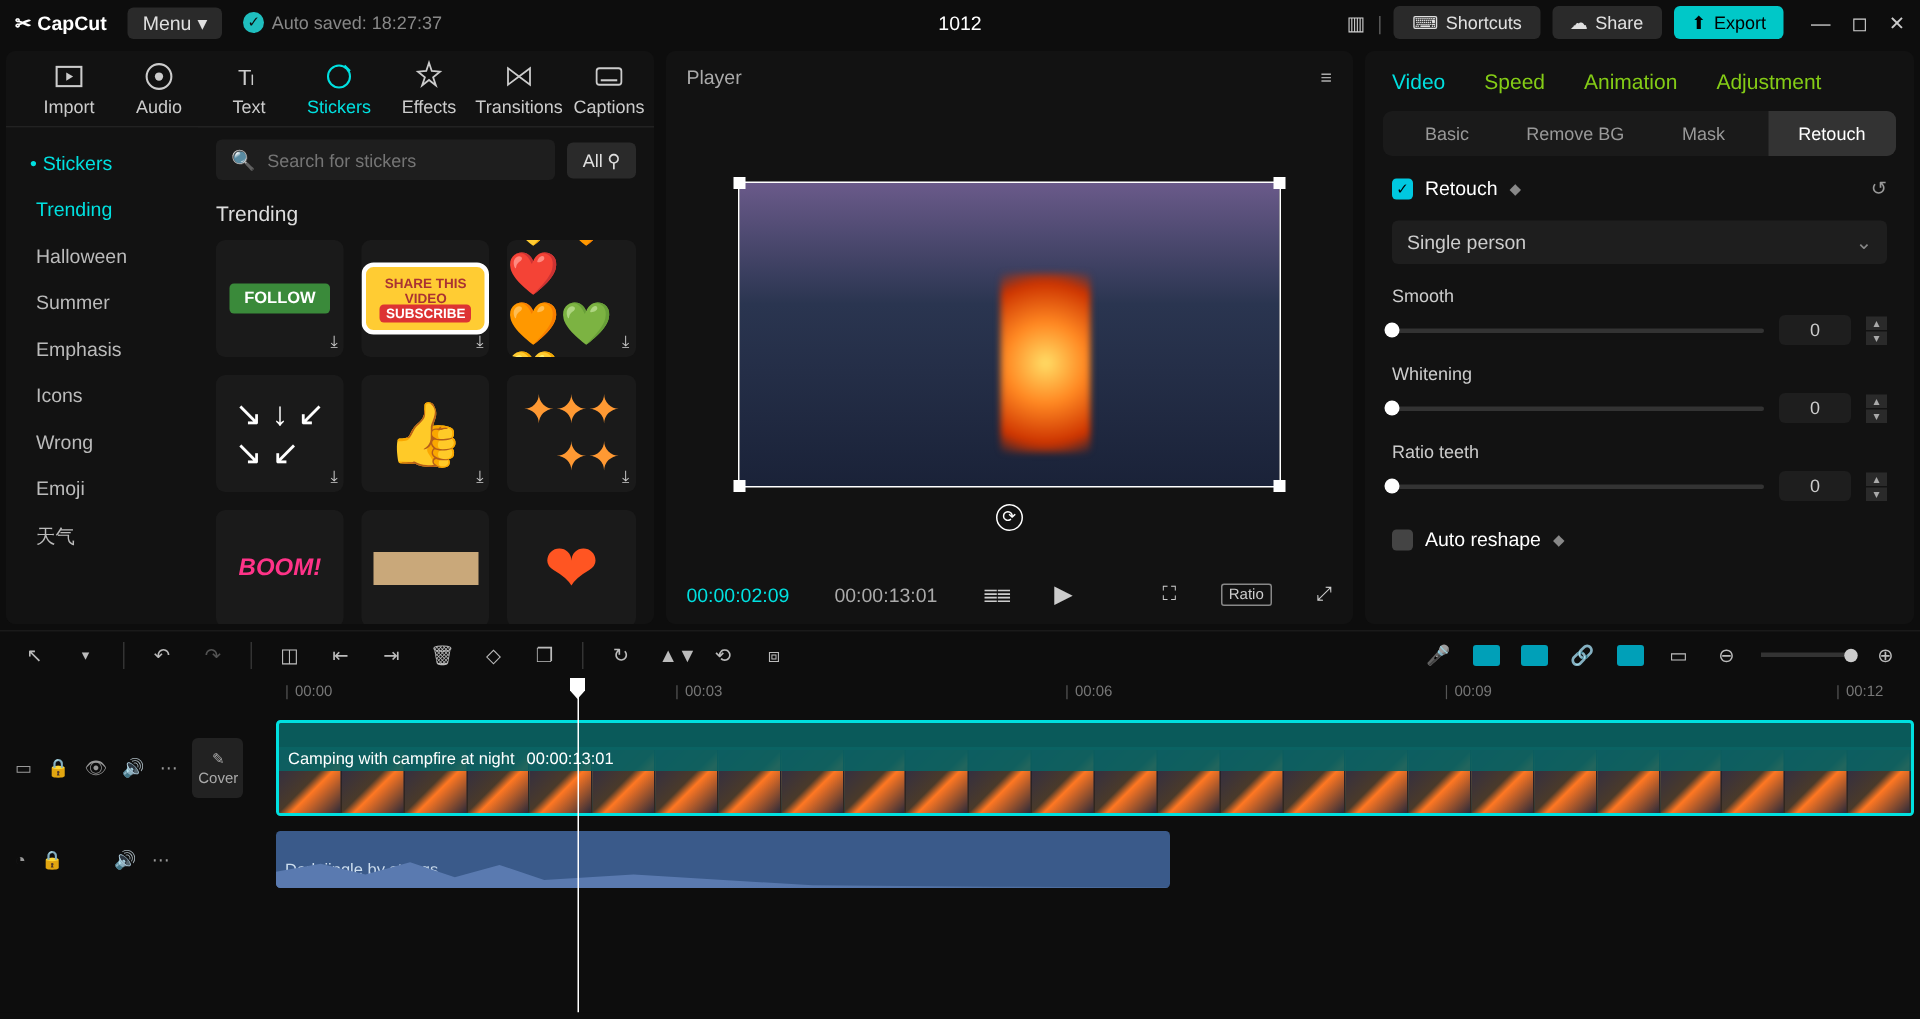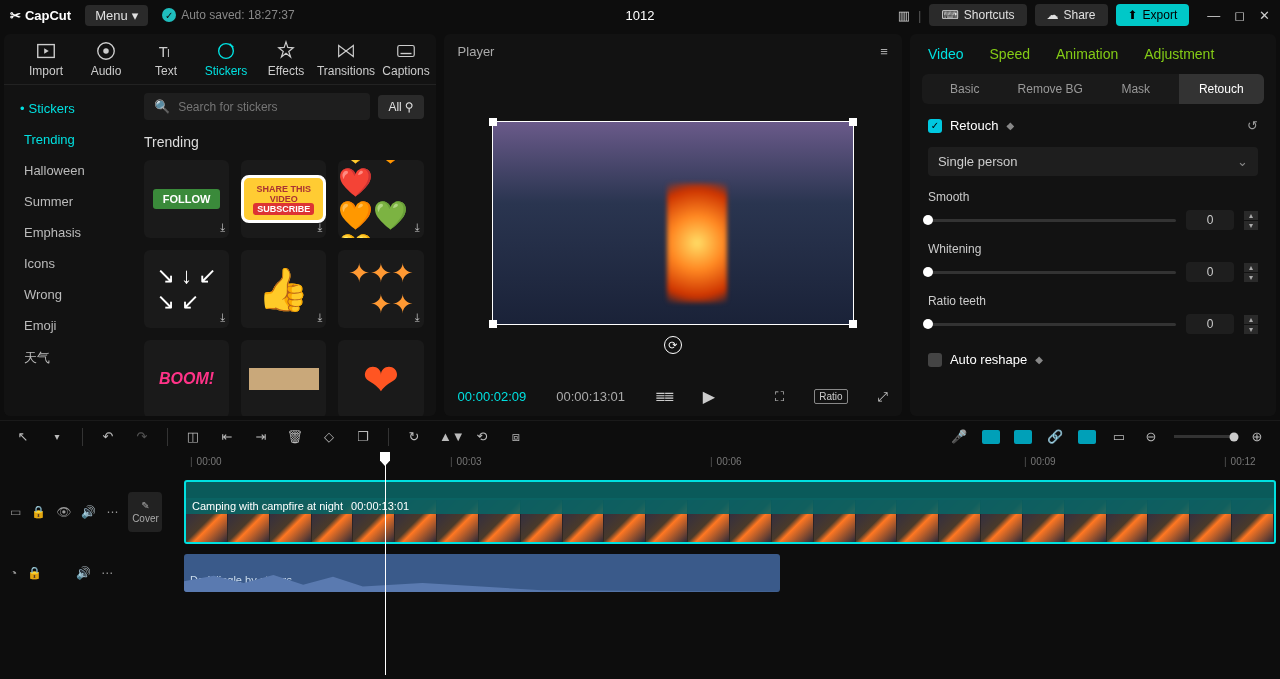--- a/index.html
+++ b/index.html
@@ -412,21 +412,21 @@
       <span style="width:14px;"></span>
       <span class="th-ic">🔊</span>
       <span class="th-ic">⋯</span>
     </div>
   </div>
   <div class="tl-right">
     <div class="ruler">
       <span class="ruler-mark" style="left:10px">00:00</span>
       <span class="ruler-mark" style="left:270px">00:03</span>
       <span class="ruler-mark" style="left:530px">00:06</span>
-      <span class="ruler-mark" style="left:844px">00:09</span>
+      <span class="ruler-mark" style="left:783px">00:09</span>
       <span class="ruler-mark" style="left:1044px">00:12</span>
     </div>
     <div class="playhead" style="left:205px;"></div>
     <div class="video-track">
       <div class="clip" style="left:4px; right:4px;">
         <div class="clip-label">
             <span>Camping with campfire at night</span>
             <span>00:00:13:01</span>
           </div>
         <div class="thumbs">

